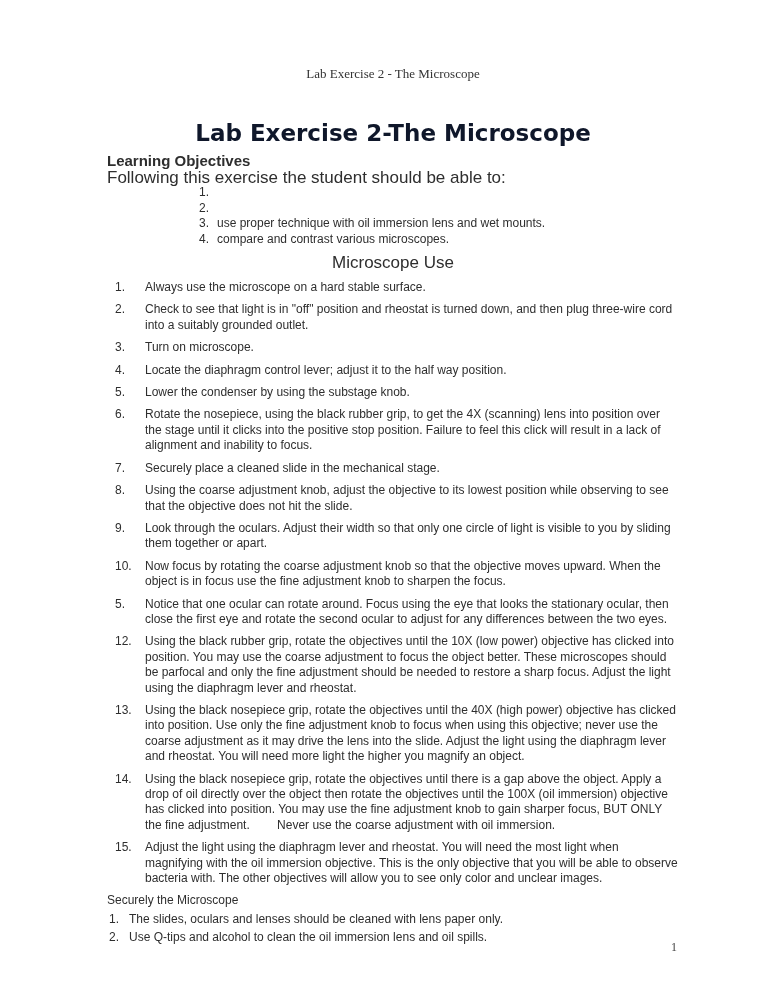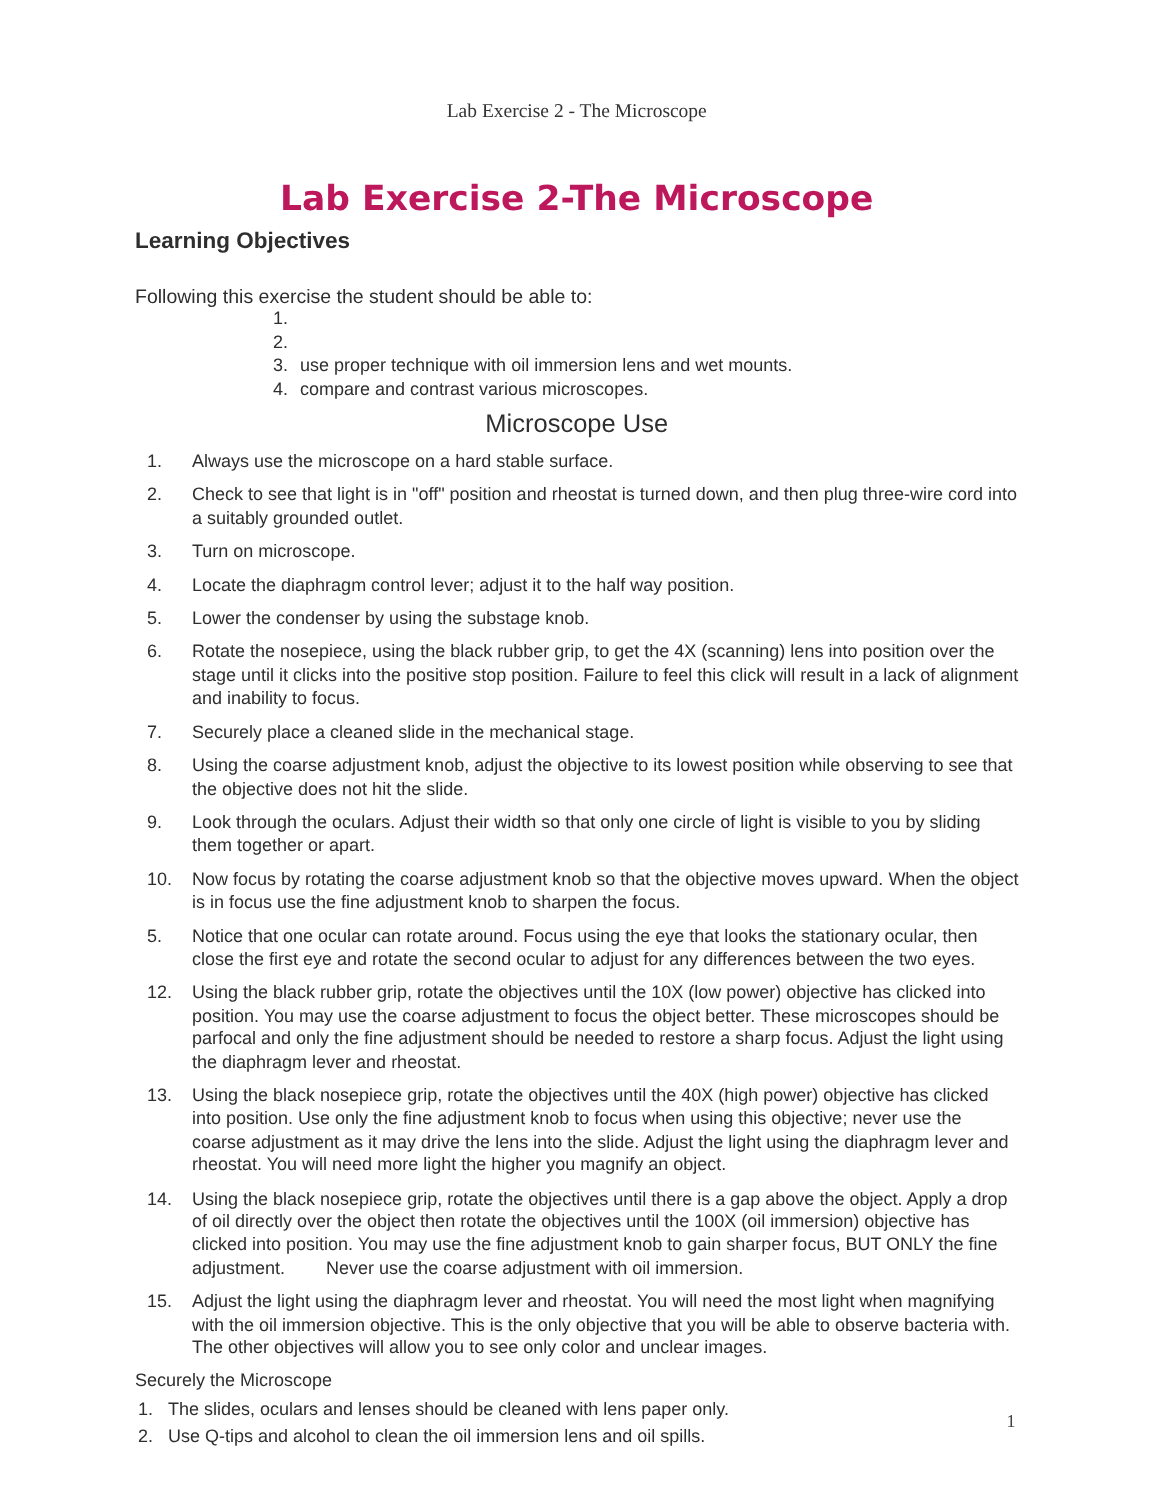--- a/index.html
+++ b/index.html
@@ -5,20 +5,21 @@
   * { box-sizing: border-box; }
   html, body { margin: 0; padding: 0; background: #ffffff; }
   .page {
     position: relative;
     width: 768px;
     height: 994px;
     background: #ffffff;
     font-family: "Liberation Sans", sans-serif;
     color: #2e2e2e;
     overflow: hidden;
+    padding-left: 17px;
   }
   .content {
     padding: 66px 89px 0 90px;
   }
   .running-header {
     text-align: center;
     font-family: "Liberation Serif", serif;
     font-size: 13px;
     color: #333333;
     line-height: 16px;
@@ -32,23 +33,22 @@
     margin-top: 2px;
     color: #2121a0;
   }
   .lo-heading {
     font-size: 15px;
     font-weight: bold;
     line-height: 19px;
     margin-top: 3px;
   }
   .lo-intro {
-    font-size: 13px;
+    font-size: 17px;
     line-height: 15.4px;
-    margin-top: 20px;
   }
   .lo-item {
     display: flex;
     padding-left: 92px;
     font-size: 12px;
     line-height: 15.4px;
   }
   .lo-item .marker { width: 18px; flex: none; }
   .mu-heading {
     text-align: center;
@@ -90,21 +90,21 @@
   }
 </style>
 </head>
 <body>
 
 <div class="page">
   <div class="content">
 
     <div class="running-header">Lab Exercise 2 - The Microscope</div>
 
-    <div class="doc-title" style="color: #be185d; margin-top: 36px;">Lab Exercise 2-The Microscope</div>
+    <div class="doc-title" style="color: #0f172a; margin-top: 36px;">Lab Exercise 2-The Microscope</div>
 
     <div class="lo-heading">Learning Objectives</div>
     <div class="lo-intro">Following this exercise the student should be able to:</div>
 
     <div class="lo-item">
       <span class="marker">1.</span>
     </div>
     <div class="lo-item">
       <span class="marker">2.</span>
     </div>

